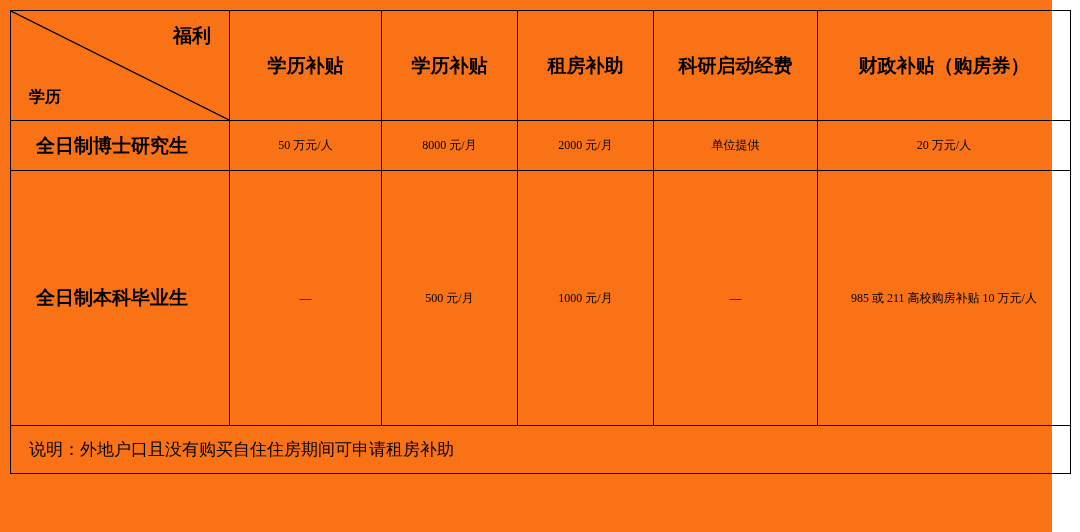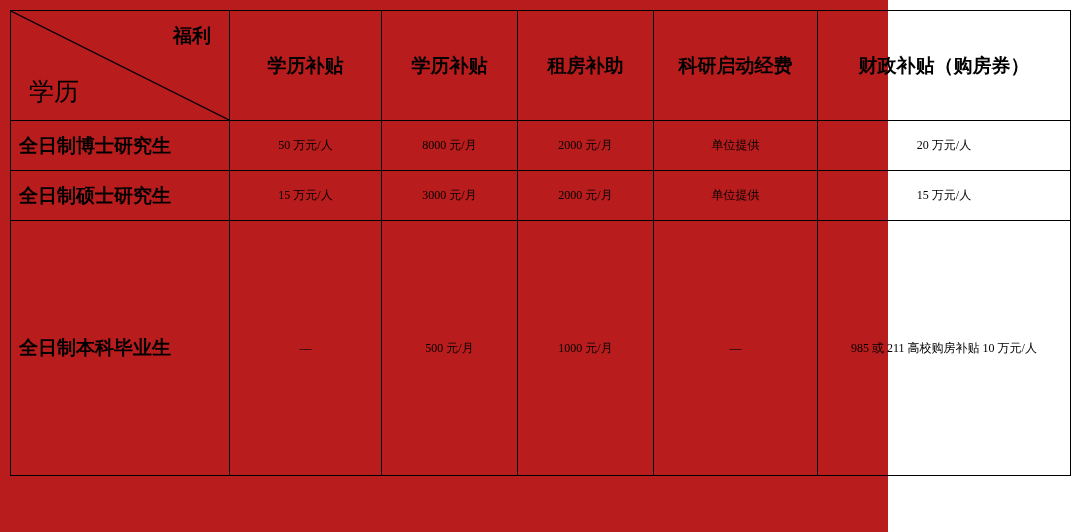--- a/index.html
+++ b/index.html
@@ -9,23 +9,23 @@
   }
   body {
     width: 1080px;
     height: 532px;
     font-family: "Liberation Serif", "DejaVu Serif", serif;
     color: #000000;
     overflow: hidden;
   }
   .page {
     position: relative;
-    width: 888px;
+    width: 1052px;
     height: 532px;
-    background: #b91c1c;
+    background: #f97316;
   }
   table.benefit-table {
     position: absolute;
     left: 10px;
     top: 10px;
     width: 1060px;
     border-collapse: collapse;
     table-layout: fixed;
   }
   table.benefit-table td {
@@ -67,33 +67,33 @@
     position: absolute;
     right: 18px;
     top: 12px;
     font-weight: bold;
     font-size: 19px;
   }
   td.corner-cell .label-bottom {
     position: absolute;
     left: 18px;
     bottom: 12px;
-    font-weight: normal;
-    font-size: 25px;
+    font-weight: bold;
+    font-size: 16px;
   }
   
   tr.data-row td {
     font-size: 12px;
     font-weight: normal;
   }
   tr.data-row td.row-head {
     font-weight: bold;
     font-size: 19px;
     text-align: left;
-    padding-left: 8px;
+    padding-left: 25px;
   }
   tr.row-doctor td, tr.row-master td {
     height: 50px;
   }
   tr.row-bachelor td {
     height: 255px;
   }
   td.multiline-cell {
     text-align: left;
     padding-left: 14px;
@@ -142,33 +142,28 @@
 
       <tr class="data-row row-doctor">
         <td class="row-head">全日制博士研究生</td>
         <td>50 万元/人</td>
         <td>8000 元/月</td>
         <td>2000 元/月</td>
         <td>单位提供</td>
         <td>20 万元/人</td>
       </tr>
 
-      <tr class="data-row row-master">
-        <td class="row-head">全日制硕士研究生</td>
-        <td>15 万元/人</td>
-        <td>3000 元/月</td>
-        <td>2000 元/月</td>
-        <td>单位提供</td>
-        <td>15 万元/人</td>
-      </tr>
 
       <tr class="data-row row-bachelor">
         <td class="row-head">全日制本科毕业生</td>
         <td>—</td>
         <td>500 元/月</td>
         <td>1000 元/月</td>
         <td>—</td>
         <td class="multiline-cell">985 或 211 高校购房补贴 10 万元/人</td>
       </tr>
 
+      <tr class="note-row">
+        <td colspan="6">说明：外地户口且没有购买自住住房期间可申请租房补助</td>
+      </tr>
     </tbody>
   </table>
 </div>
 
 </body></html>

